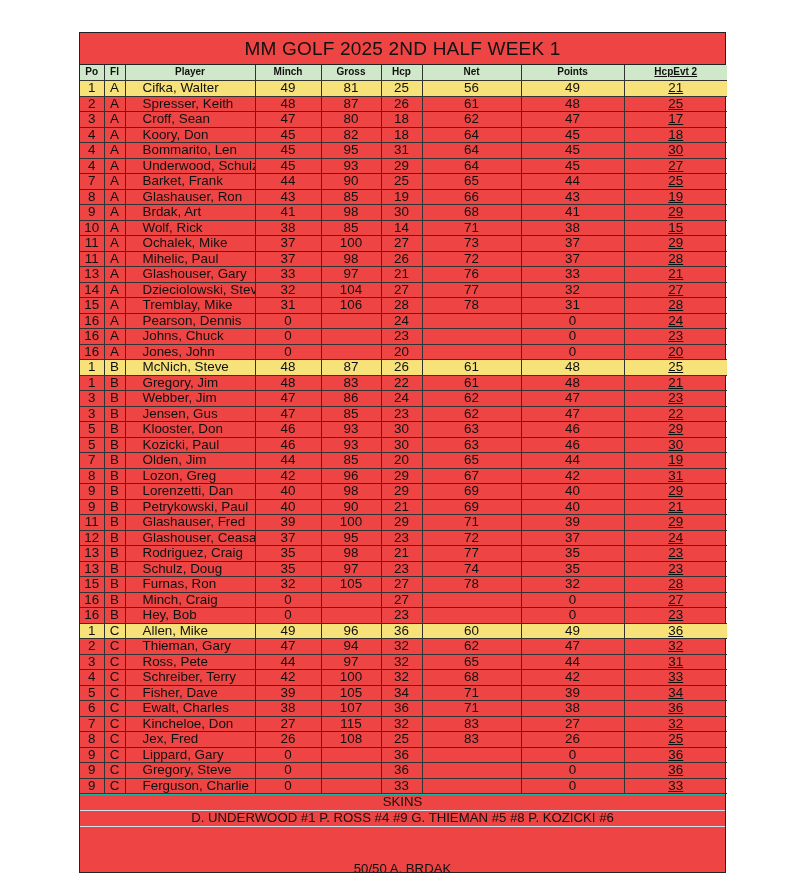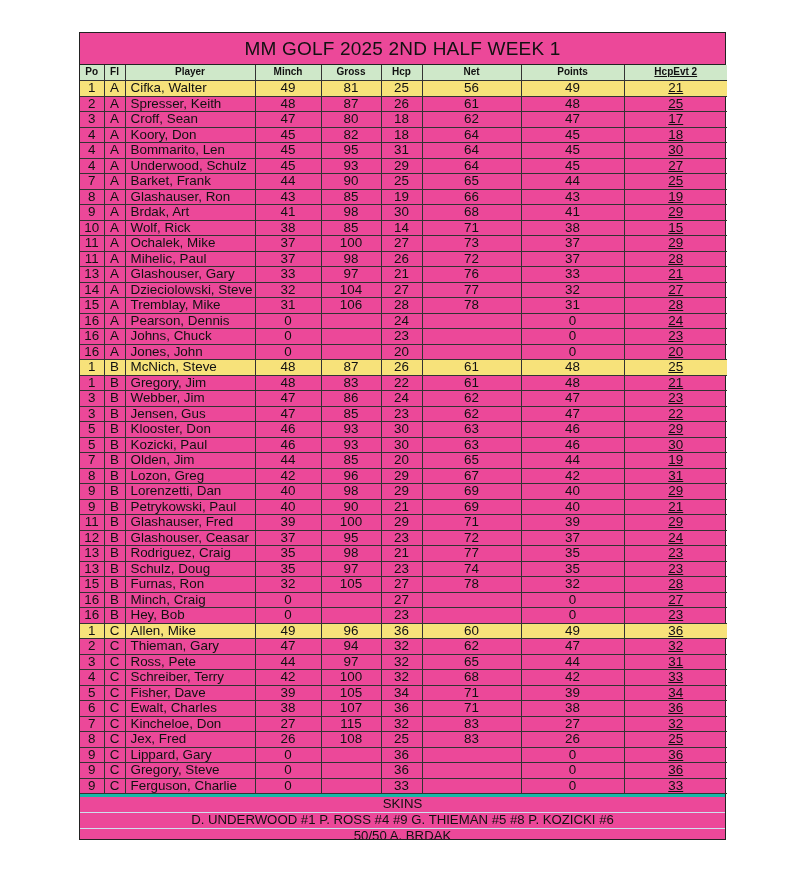--- a/index.html
+++ b/index.html
@@ -1,34 +1,34 @@
 <!DOCTYPE html>
 <html><head>
 <meta charset="utf-8">
 <style>
   html, body { margin: 0; padding: 0; background: #ffffff; }
   body { width: 800px; height: 887px; position: relative; overflow: hidden;
          font-family: "Liberation Sans", sans-serif; color: #111; }
   .sheet { position: absolute; left: 79px; top: 32px; width: 647px;
-           border: 1.5px solid #222; box-sizing: border-box; background: #ec4899; }
+           border: 1.5px solid #222; box-sizing: border-box; background: #ef4444; }
   .title { height: 31px; line-height: 31px; text-align: center; font-size: 19px;
            border-bottom: 1.5px solid #222; letter-spacing: 0.2px; }
   table { border-collapse: collapse; width: 100%; table-layout: fixed; }
   th, td { border: 1px solid #333; padding: 0; height: 14.5px; line-height: 14.5px;
            font-size: 13.4px; text-align: center; white-space: nowrap; overflow: hidden; }
   th { background: #cfe8c9; font-weight: bold; font-size: 10px; height: 15px; }
-  td.player { text-align: left; padding-left: 5px; }
+  td.player { text-align: left; padding-left: 17px; }
   tr.winner td { background: #f7e27a; }
   tr:first-child th { border-top: none; }
   th:first-child, td:first-child { border-left: none; }
   th:last-child, td:last-child { border-right: none; text-decoration: underline; }
-  .skins { border-top: 3px solid #14b8a6; }
+  .skins { border-top: 1px solid #14b8a6; }
   .skins div { text-align: center; font-size: 13.2px; height: 14.8px; line-height: 14.8px;
                border-bottom: 1px solid #cfe0ee; }
-  .skins div:last-child { border-bottom: none; height: 10px; line-height: 14px; overflow: hidden; }
+  .skins div:last-child { border-bottom: none; height: 10px; line-height: 14px; overflow: hidden; margin-top: 35px; }
   .skins .u { text-decoration: underline; }
 </style>
 </head>
 <body>
 
 <div class="sheet">
   <div class="title">MM GOLF 2025 2ND HALF WEEK 1</div>
   <table>
     <colgroup>
       <col style="width:24px">

